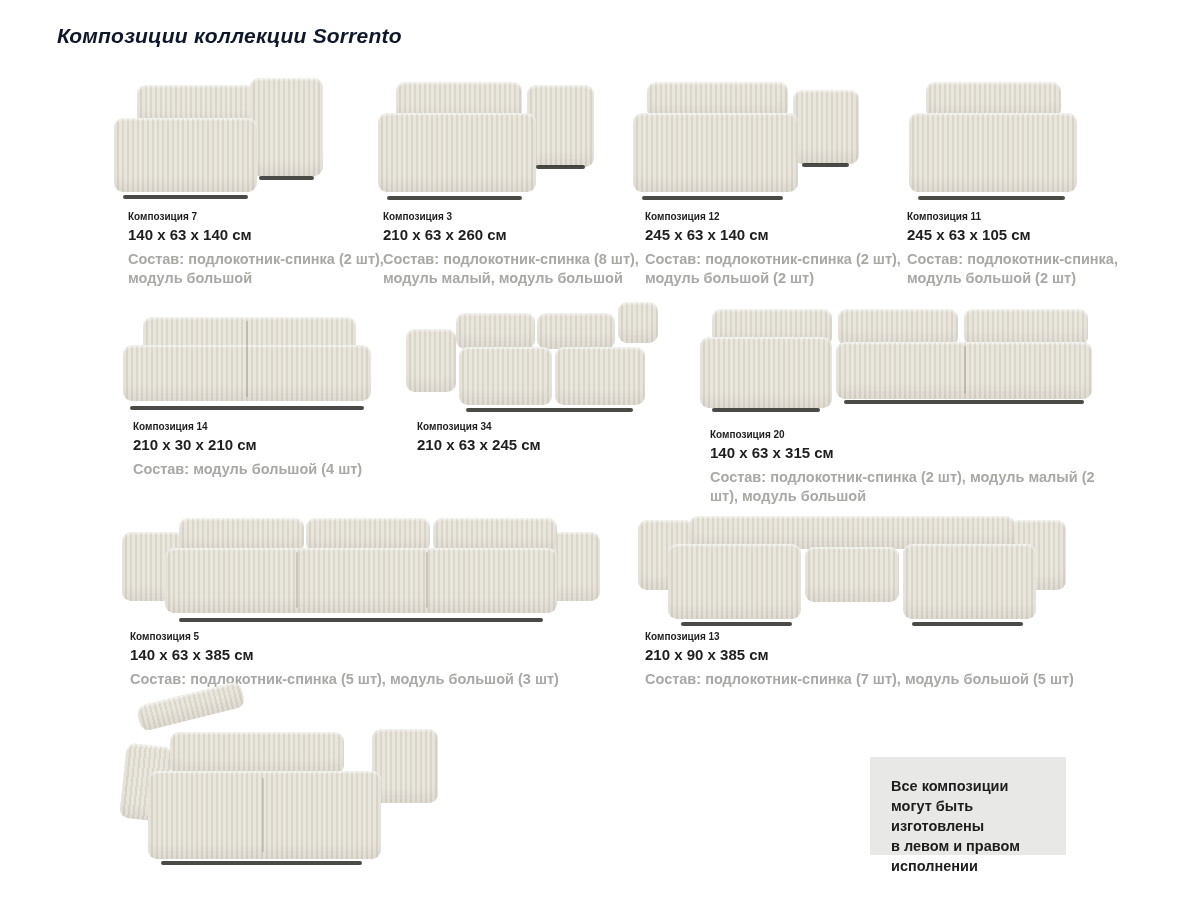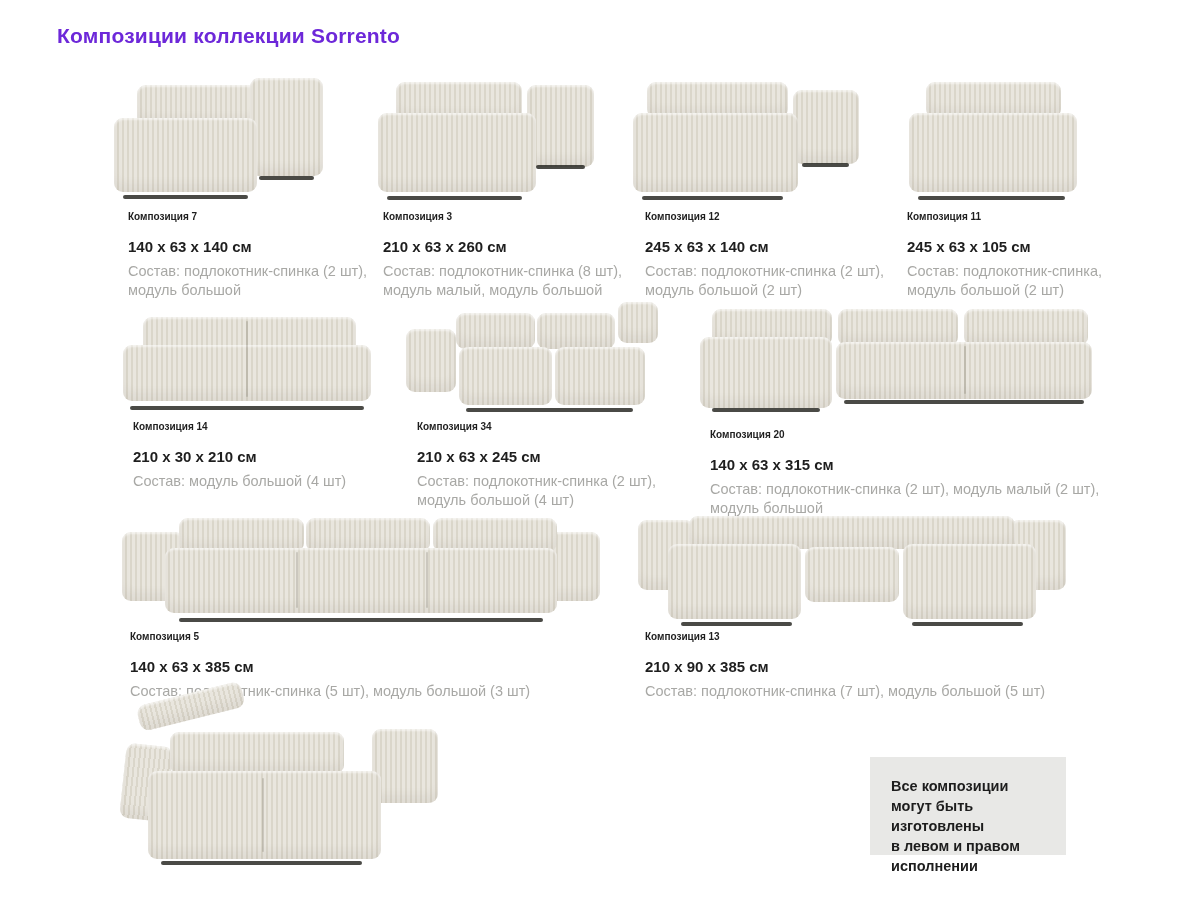--- a/index.html
+++ b/index.html
@@ -1,28 +1,28 @@
 <!DOCTYPE html>
 <html><head>
 <meta charset="utf-8">
 <style>
   html,body{margin:0;padding:0;background:#ffffff;}
   .page{position:relative;width:1200px;height:900px;background:#ffffff;overflow:hidden;
         font-family:"Liberation Sans",sans-serif;}
-  .page-title{position:absolute;left:57px;top:24px;font-size:21px;font-weight:700;color:#6d28d9;letter-spacing:.2px;}
+  .page-title{position:absolute;left:57px;top:24px;font-size:21px;font-weight:700;color:#0f172a;letter-spacing:.2px;font-style:italic;}
   .fig{position:absolute;}
   .blk{position:absolute;border-radius:9px;
        background:repeating-linear-gradient(90deg,#e9e6de 0px,#e9e6de 3px,#dad6ca 3px,#dad6ca 5px);
        box-shadow:inset 0 -8px 10px rgba(60,55,45,.06),inset 0 2px 2px rgba(255,255,255,.55);}
   .seam{position:absolute;width:2px;background:rgba(95,90,78,.22);border-radius:1px;}
   .base{position:absolute;height:4px;background:#2a2a26;border-radius:2px;opacity:.85;}
   .info{position:absolute;}
   .comp-name{font-size:10px;font-weight:700;color:#1e1e1e;line-height:1.3;}
-  .comp-dims{font-size:15px;font-weight:700;color:#1e1e1e;line-height:1.3;margin-top:14px;}
-  .comp-desc{font-size:14.5px;color:#a8a8a5;line-height:1.32;margin-top:5px;}
+  .comp-dims{font-size:15px;font-weight:700;color:#1e1e1e;line-height:1.3;margin-top:2px;}
+  .comp-desc{font-size:14.5px;color:#a8a8a5;line-height:1.32;margin-top:5px;font-weight:bold;}
   .note{position:absolute;background:#e8e8e6;left:870px;top:757px;width:196px;height:98px;}
   .note-text{white-space:pre-line;font-size:14.5px;font-weight:700;color:#1d1d1d;line-height:1.38;
              padding:19px 0 0 21px;}
 </style>
 </head>
 <body>
 
 <div class="page">
 
   <div class="page-title">Композиции коллекции Sorrento</div>
@@ -94,21 +94,20 @@
     <div class="blk" style="left:20%;top:12%;width:31%;height:32%"></div>
     <div class="blk" style="left:52%;top:12%;width:31%;height:32%"></div>
     <div class="blk" style="left:84%;top:2%;width:16%;height:36%"></div>
     <div class="blk" style="left:21%;top:42%;width:37%;height:52%"></div>
     <div class="blk" style="left:59%;top:42%;width:36%;height:52%"></div>
     <div class="base" style="left:24%;bottom:0;width:66%"></div>
   </div>
   <div class="info" style="left:417px;top:420px;width:270px">
     <div class="comp-name">Композиция 34</div>
     <div class="comp-dims">210 x 63 x 245 см</div>
-    <div class="comp-desc">Состав: подлокотник-спинка (2 шт), модуль большой (4 шт)</div>
   </div>
 
   <div class="fig" style="left:700px;top:302px;width:400px;height:110px">
     <div class="blk" style="left:3%;top:6%;width:30%;height:34%"></div>
     <div class="blk" style="left:34.5%;top:6%;width:30%;height:34%"></div>
     <div class="blk" style="left:66%;top:6%;width:31%;height:34%"></div>
     <div class="blk" style="left:0;top:32%;width:33%;height:64%"></div>
     <div class="blk" style="left:34%;top:36%;width:64%;height:52%"></div>
     <div class="seam" style="left:66%;top:40%;height:44%"></div>
     <div class="base" style="left:36%;bottom:7%;width:60%"></div>

